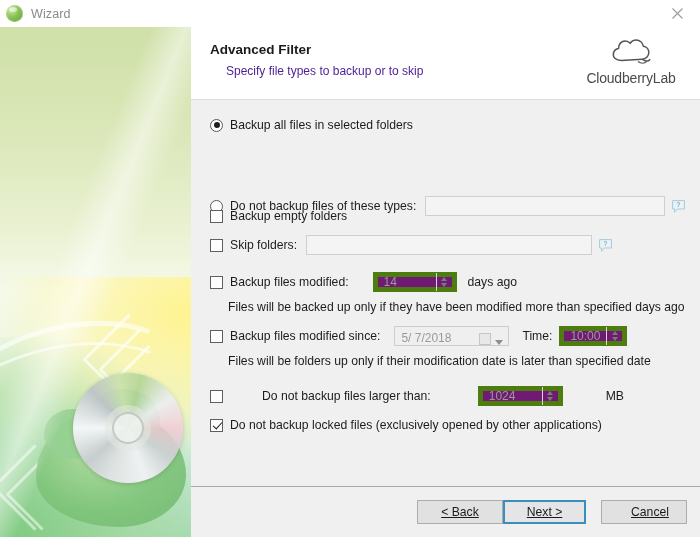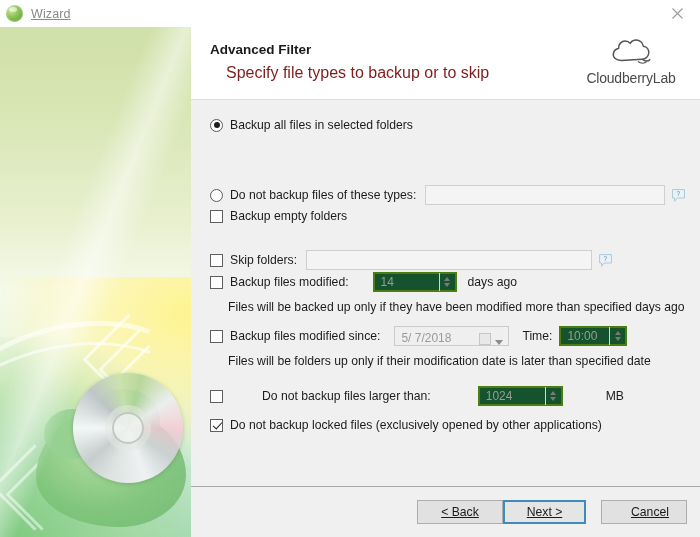--- a/index.html
+++ b/index.html
@@ -47,21 +47,20 @@
     left: 3px; top: 2px;
     width: 8px; height: 5px;
     border-radius: 50%;
     background: rgba(255,255,255,.55);
   }
   .title-text {
     margin-left: 8px;
     font-size: 12.5px;
     color: #8a8a8a;
     letter-spacing: .1px;
-    text-decoration: underline;
   }
   .close-btn {
     position: absolute;
     right: 0; top: 0;
     width: 45px; height: 27px;
     display: flex;
     align-items: center;
     justify-content: center;
     cursor: default;
   }
@@ -180,22 +179,22 @@
   .hdr-title {
     position: absolute;
     left: 19px; top: 15px;
     font-size: 13.5px;
     font-weight: bold;
     color: #1b1b1b;
   }
   .hdr-sub {
     position: absolute;
     left: 35px; top: 37px;
-    font-size: 16px;
-    color: #7f1d1d;
+    font-size: 12px;
+    color: #4c1d95;
   }
   .logo {
     position: absolute;
     right: 14px; top: 8px;
     width: 110px;
     text-align: center;
   }
   .logo svg { display: block; margin: 0 auto; }
   .logo-text {
     font-size: 14px;
@@ -285,22 +284,22 @@
   .help {
     width: 13px; height: 13px;
     margin-left: 7px;
     flex: none;
     position: relative;
   }
   .help svg { display: block; }
 
   .spin {
     height: 20px;
-    background: #14532d;
-    border: 2px solid #4d7c0f;
+    background: #701a75;
+    border: 5px solid #4d7c0f;
     box-sizing: border-box;
     display: flex;
     align-items: center;
     flex: none;
   }
   .spin .val {
     flex: 1;
     padding-left: 6px;
     font-size: 12px;
     color: #9a9a9a;
@@ -453,38 +452,38 @@
     </div>
 
     <div class="pane-body">
 
       <div class="row" style="top:18px;">
         <span class="radio on"></span>
         <span class="opt-label">Backup all files in selected folders</span>
       </div>
 
 
-      <div class="row" style="top:85px;">
+      <div class="row" style="top:96px;">
         <span class="radio"></span>
         <span class="opt-label">Do not backup files of these types:</span>
         <span class="txtbox" style="width:240px; margin-left:9px;"></span>
         <span class="help">
           <svg width="13" height="13" viewBox="0 0 13 13" aria-hidden="true">
             <path d="M0.6 0.6 H12.4 V9 H5.2 L2.6 12.3 V9 H0.6 Z" fill="#e9f2f7" stroke="#a9c9dc" stroke-width="1"></path>
             <text x="6.4" y="7" font-size="6.4" fill="#5e89a4" text-anchor="middle" font-family="Liberation Sans, sans-serif">?</text>
           </svg>
         </span>
       </div>
 
       <div class="row" style="top:109px;">
         <span class="checkbox"></span>
         <span class="opt-label">Backup empty folders</span>
       </div>
 
-      <div class="row" style="top:150px;justify-content:space-between;">
+      <div class="row" style="top:135px;justify-content:space-between;">
         <span class="checkbox"></span>
         <span class="opt-label">Skip folders:</span>
         <span class="txtbox" style="width:286px; margin-left:9px;"></span>
         <span class="help">
           <svg width="13" height="13" viewBox="0 0 13 13" aria-hidden="true">
             <path d="M0.6 0.6 H12.4 V9 H5.2 L2.6 12.3 V9 H0.6 Z" fill="#e9f2f7" stroke="#a9c9dc" stroke-width="1"></path>
             <text x="6.4" y="7" font-size="6.4" fill="#5e89a4" text-anchor="middle" font-family="Liberation Sans, sans-serif">?</text>
           </svg>
         </span>
       </div>

